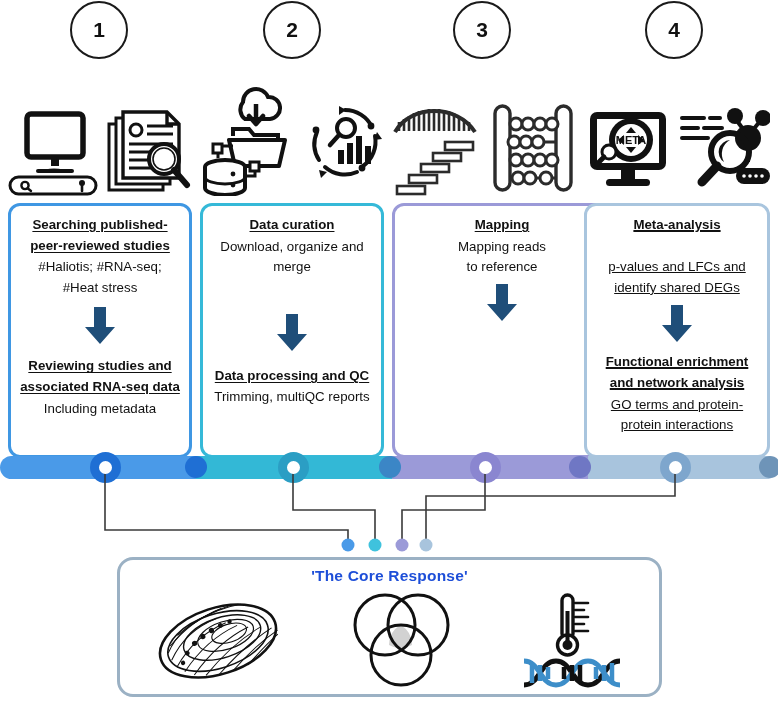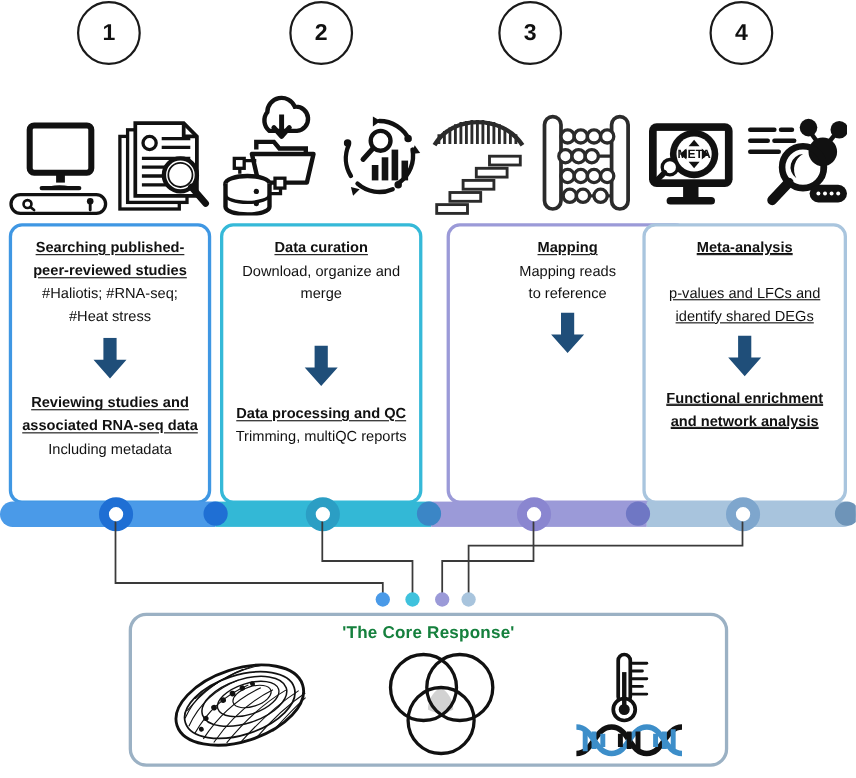--- a/index.html
+++ b/index.html
@@ -59,21 +59,21 @@
   #connectors{position:absolute;left:0;top:460px;width:778px;height:110px;}
 
   
   #core-box{
     position:absolute;left:117px;top:557px;width:545px;height:140px;
     box-sizing:border-box;
     border:3px solid #9bb1c4;border-radius:16px;background:#fff;
   }
   #core-title{
     text-align:center;font-size:15.5px;font-weight:bold;
-    margin-top:7px;letter-spacing:.2px;color:#15803d;
+    margin-top:7px;letter-spacing:.2px;color:#1d4ed8;
   }
   #core-icons{
     position:absolute;left:0;top:30px;width:539px;height:106px;
     display:flex;align-items:center;justify-content:space-around;
   }
 </style>
 </head>
 <body>
 
 <div id="stage">
@@ -329,21 +329,21 @@
         </svg>
     </div>
     <div class="ptitle">
       <span>Data processing and QC</span>
     </div>
     <div class="pbody">
       <span>Trimming, multiQC reports</span>
     </div>
   </div>
 
-  <div class="panel" style="left:392px;width:220px;border-color:#9b9ad8;margin-left:14px;">
+  <div class="panel" style="left:392px;width:220px;border-color:#9b9ad8;">
     <div class="ptitle">
       <span>Mapping</span>
     </div>
     <div class="pbody">
       <span>Mapping reads</span><br>
       <span>to reference</span>
     </div>
     <div class="arrow-wrap" style="margin:6px 0 6px 0;">
       <svg width="34" height="38" viewBox="0 0 34 38">
           <path d="M11 0 h12 v20 h9 L17 37 L2 20 h9 z" fill="#1f4e79"></path>
@@ -361,20 +361,24 @@
       <span>identify shared DEGs</span>
     </div>
     <div class="arrow-wrap" style="margin:7px 0 9px 0;">
       <svg width="34" height="38" viewBox="0 0 34 38">
           <path d="M11 0 h12 v20 h9 L17 37 L2 20 h9 z" fill="#1f4e79"></path>
         </svg>
     </div>
     <div class="ptitle">
       <span>Functional enrichment </span><br>
       <span>and network analysis</span>
+    </div>
+    <div class="pbody">
+      <span>GO terms and protein-</span><br>
+      <span>protein interactions</span>
     </div>
   </div>
 
   <div id="timeline">
     <div class="tl-seg cap-l" style="left: 0px; width: 196px; background: rgb(74, 154, 232);"></div>
     <div class="tl-seg" style="left: 196px; width: 196px; background: rgb(51, 184, 214);"></div>
     <div class="tl-seg" style="left: 392px; width: 196px; background: rgb(155, 154, 216);"></div>
     <div class="tl-seg cap-r" style="left: 588px; width: 190px; background: rgb(168, 196, 221);"></div>
 
     <div class="tl-ring" style="left: 105px; border-color: rgb(31, 111, 212);"></div>

